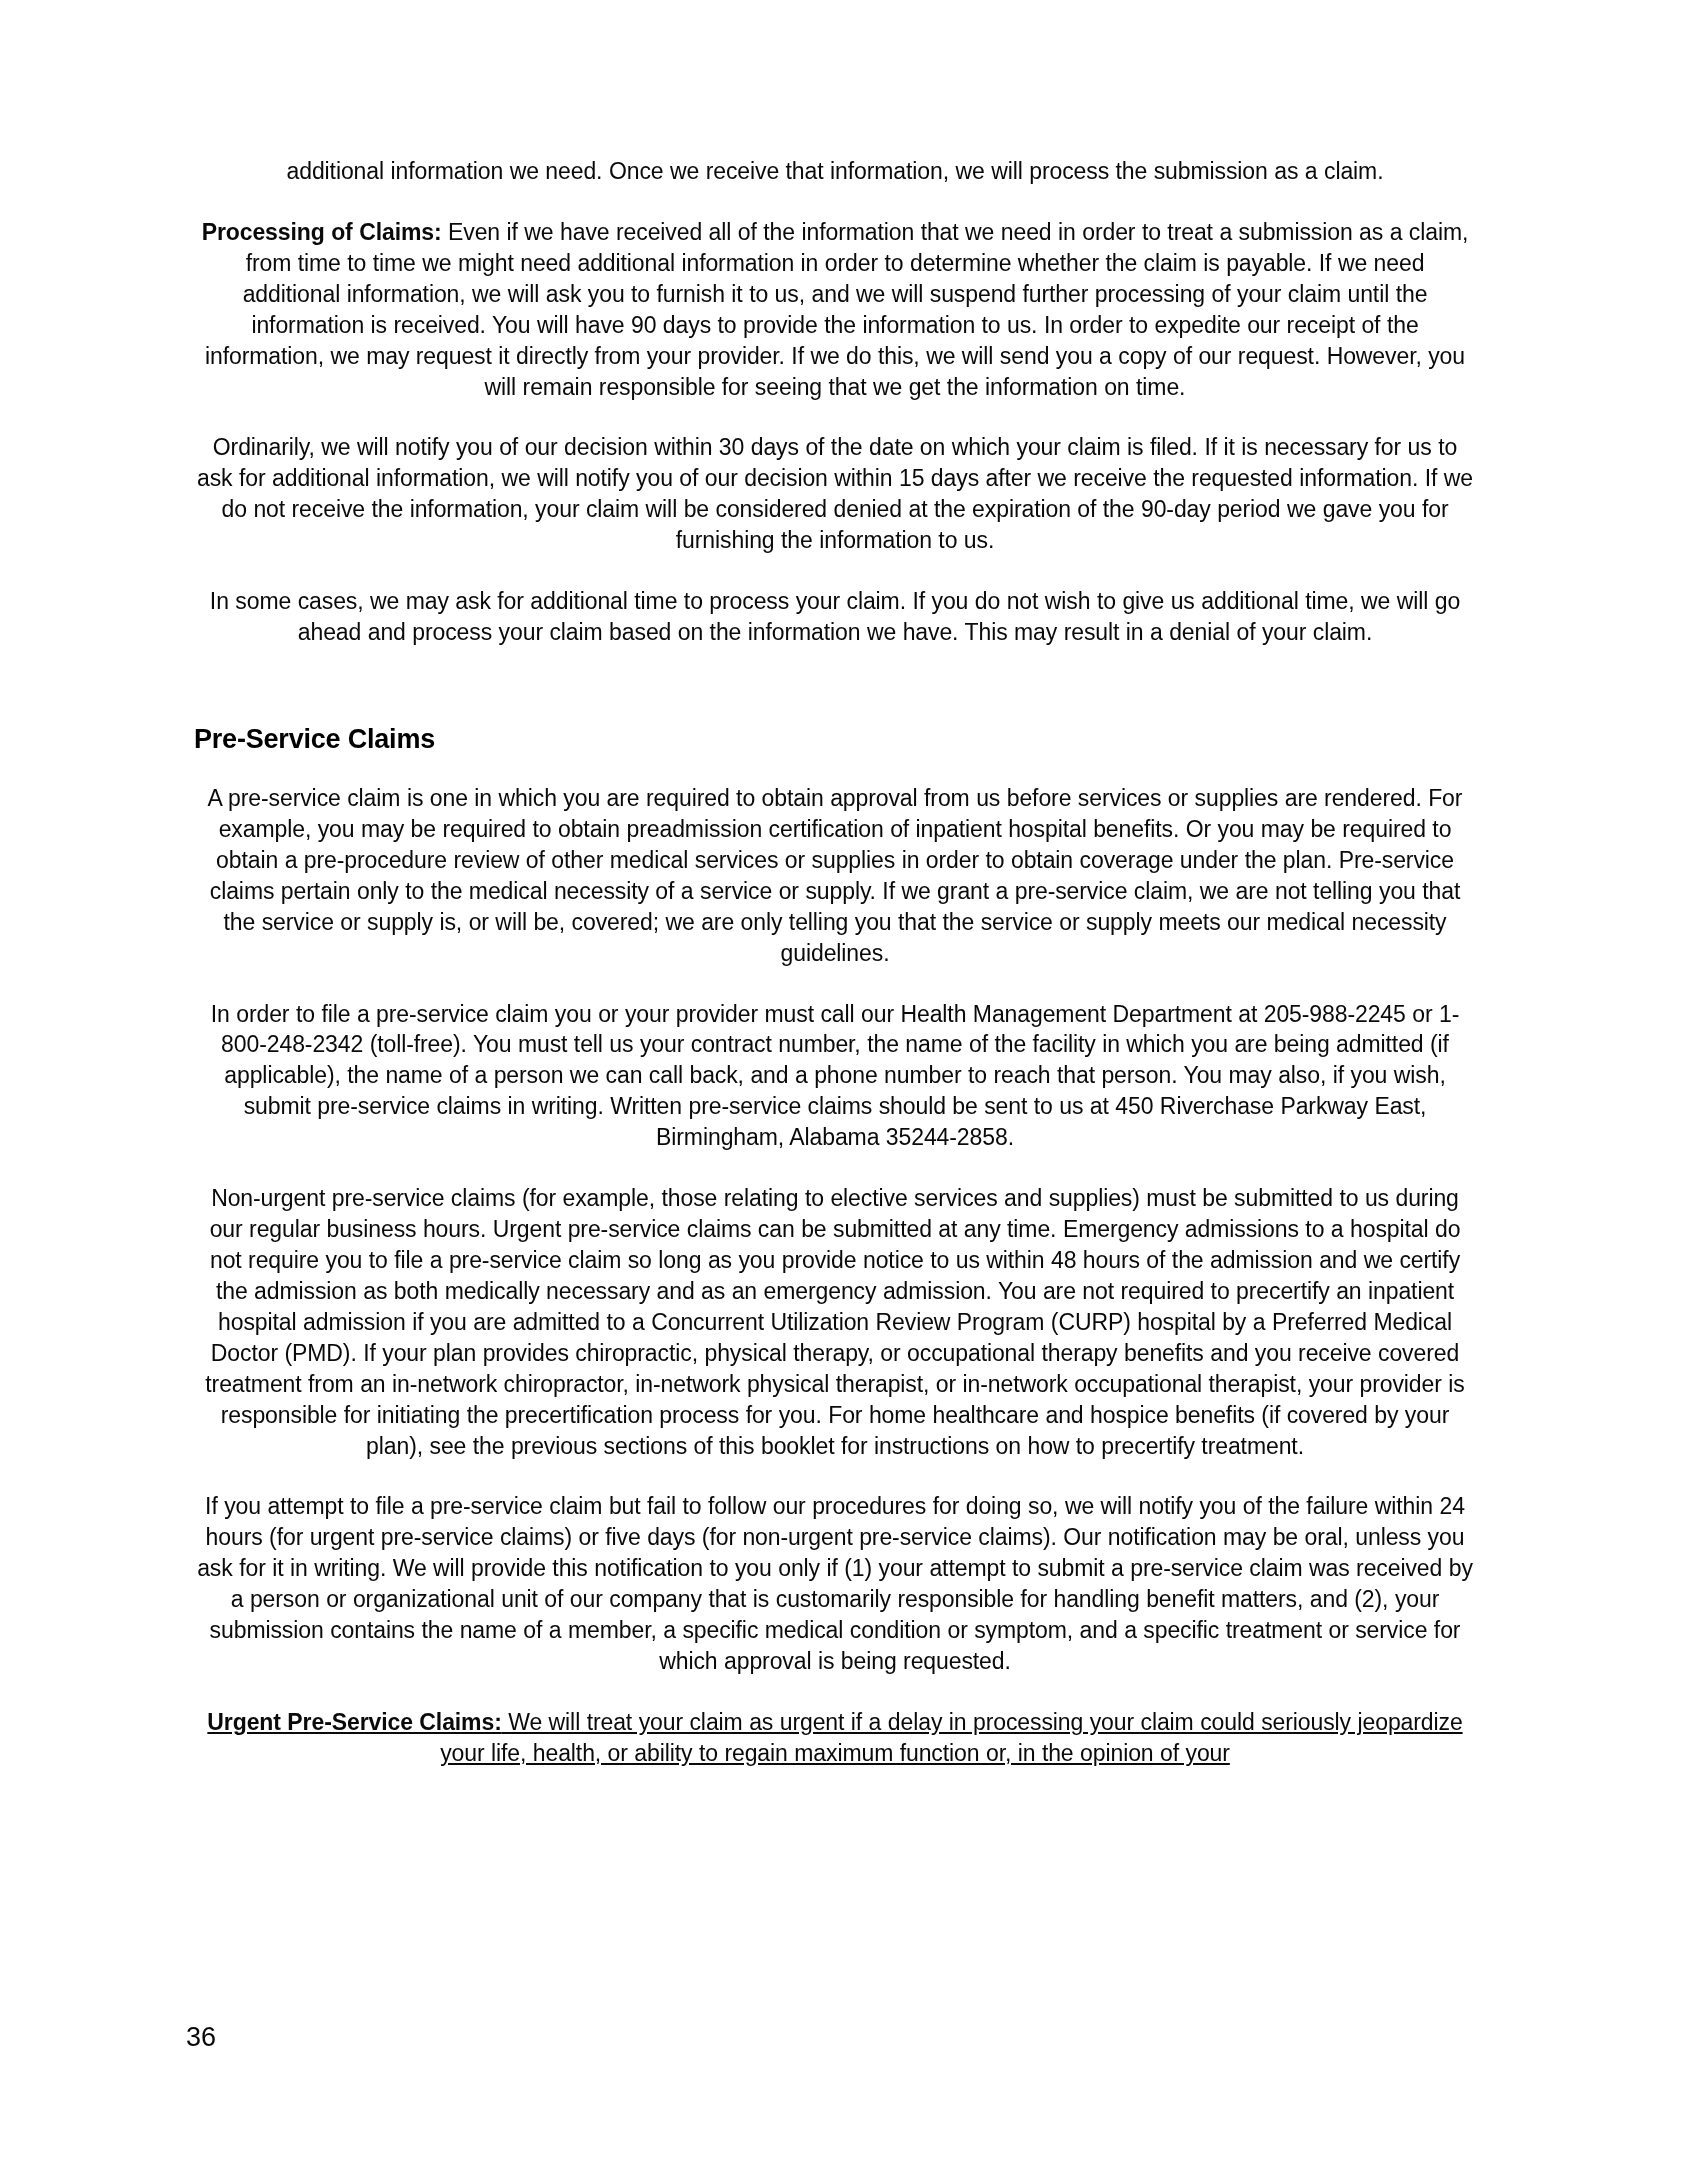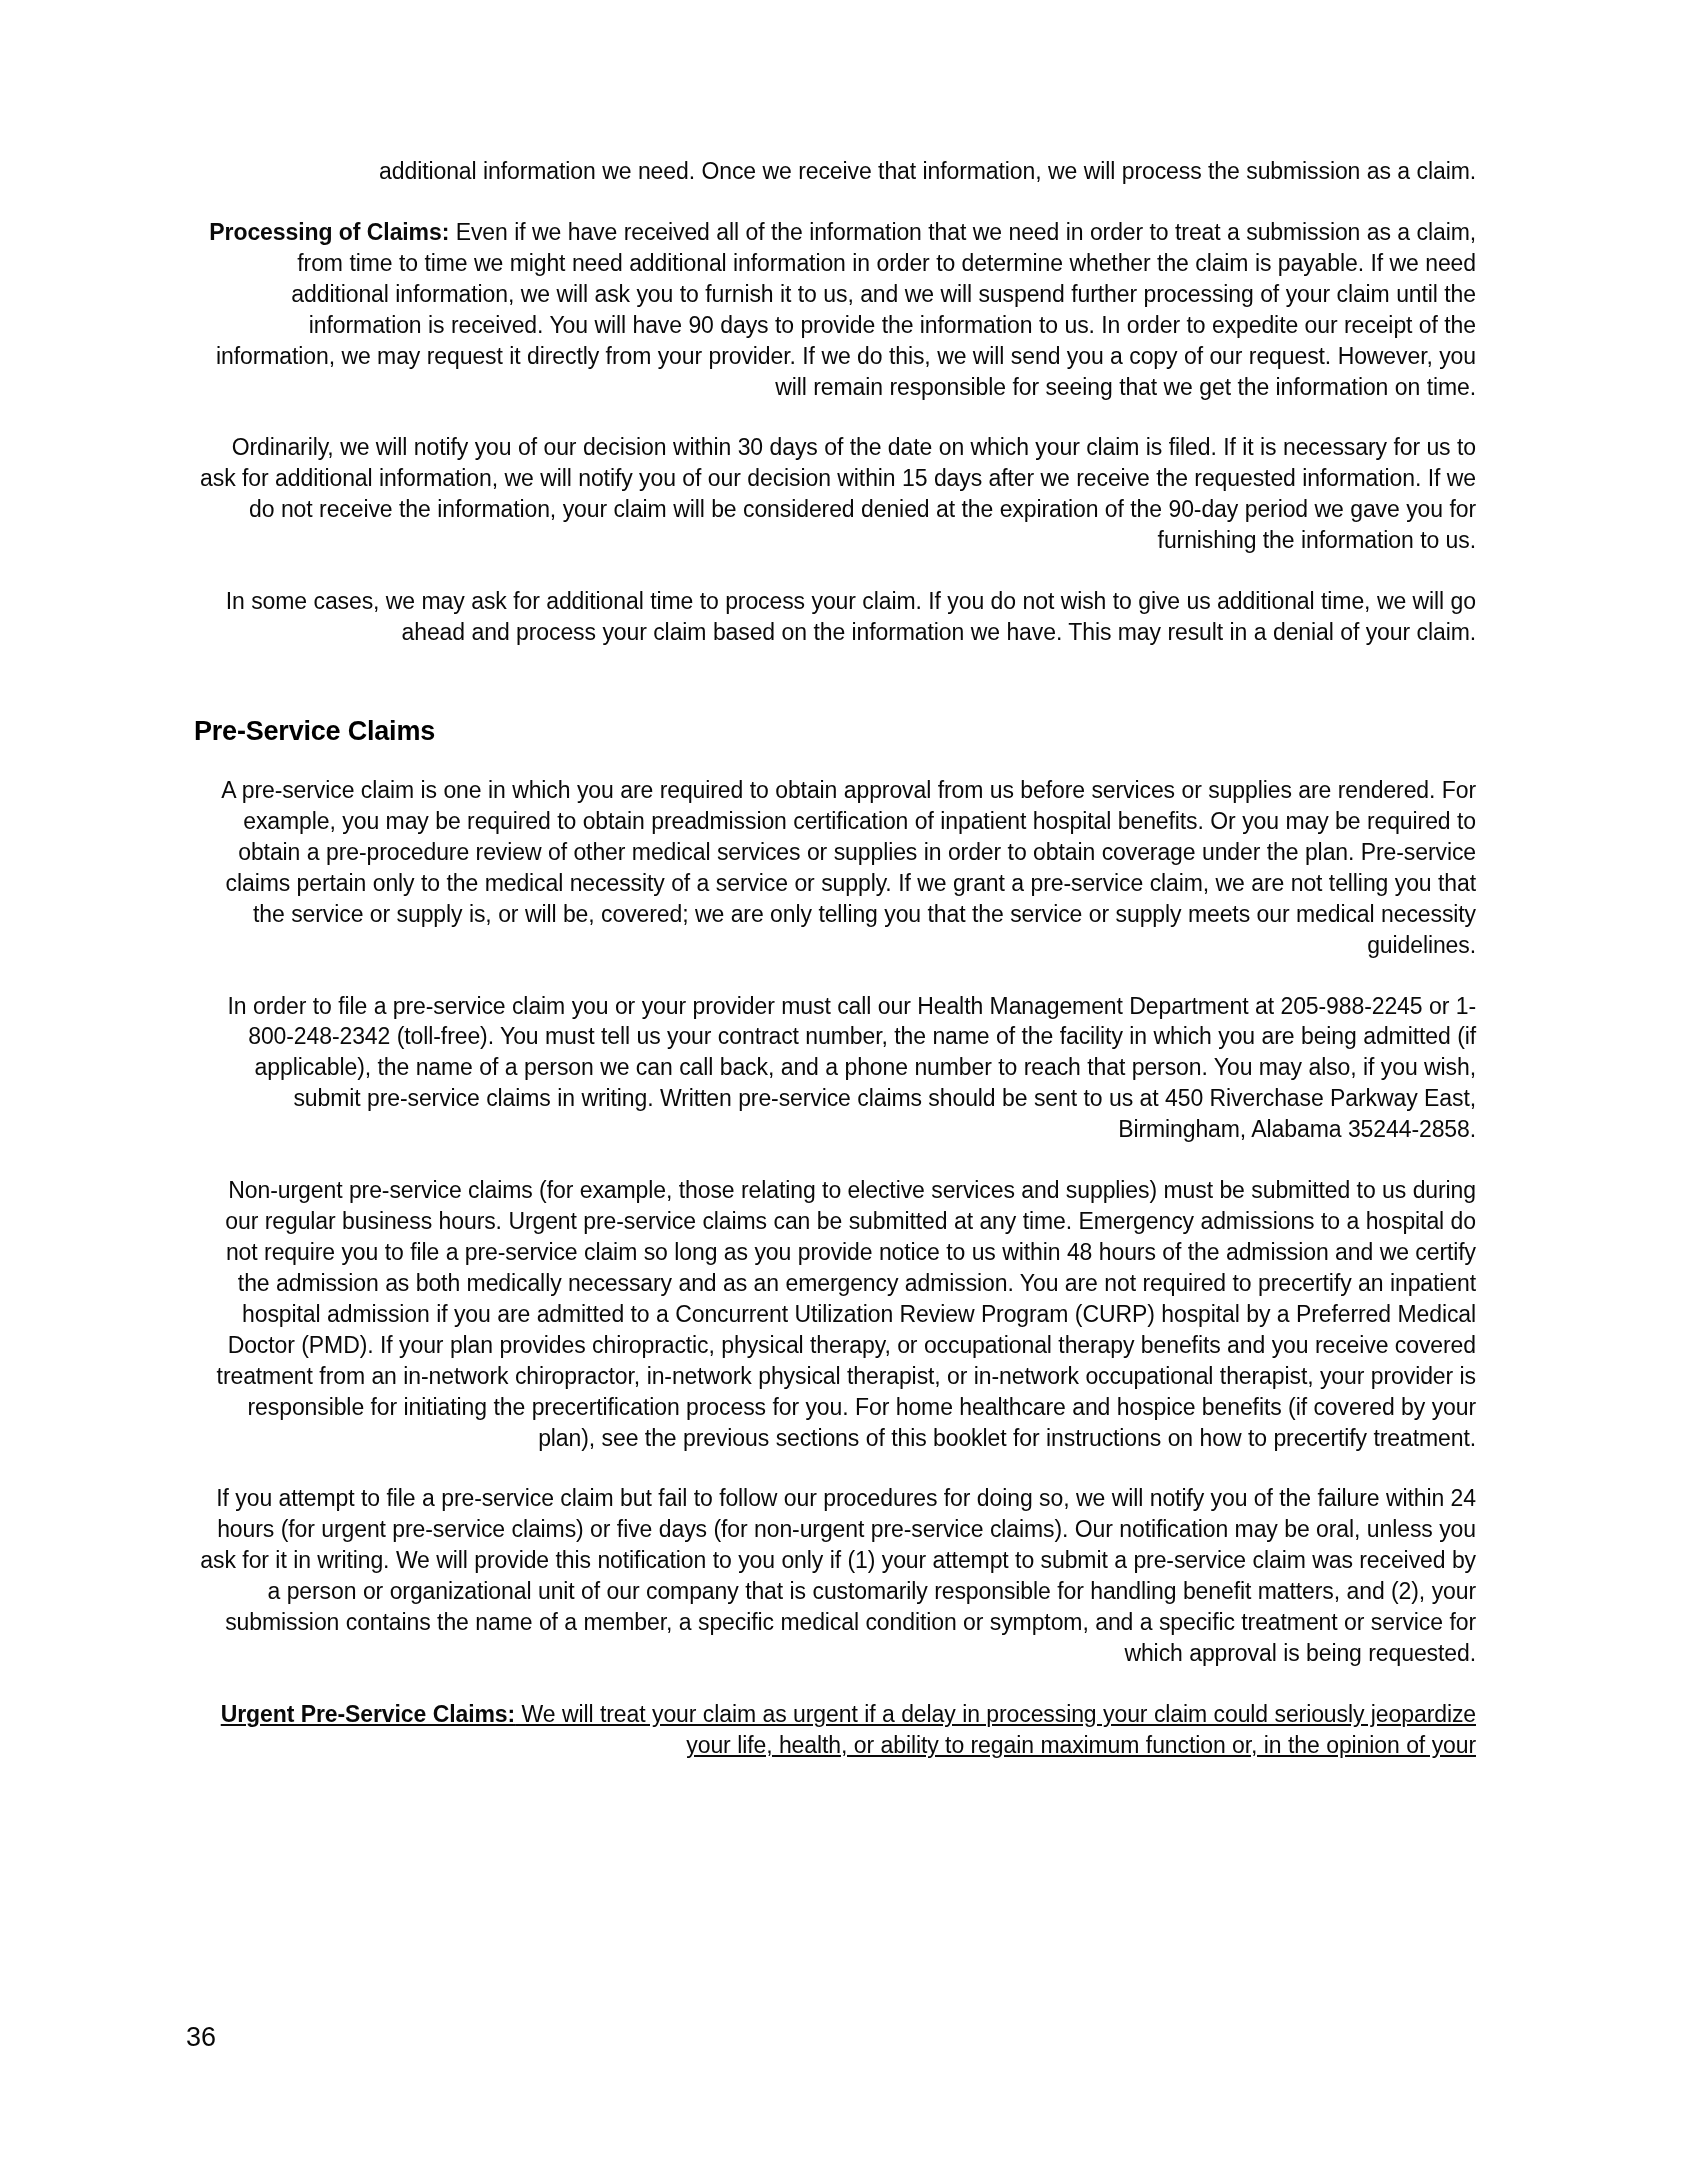--- a/index.html
+++ b/index.html
@@ -26,33 +26,33 @@
     position: absolute;
     left: 194px;
     top: 156px;
     width: 1282px;
   }
   p.para {
     margin: 0 0 30px 0;
     font-size: 23px;
     line-height: 1.345;
     letter-spacing: -0.1px;
-    text-align: right;
+    text-align: center;
     word-spacing: 0.2px;
     color: #0a0a0a;
   }
   p.para:last-child {
     margin-bottom: 0;
     text-decoration: underline;
   }
   .lead {
     font-weight: bold;
   }
   h2.section-heading {
-    margin: 4px 0 28px 0;
+    margin: 12px 0 28px 0;
     padding: 0;
     font-size: 27px;
     font-weight: bold;
     letter-spacing: -0.2px;
     color: #000000;
   }
   .spacer-before-heading {
     height: 34px;
   }
   .page-number {

